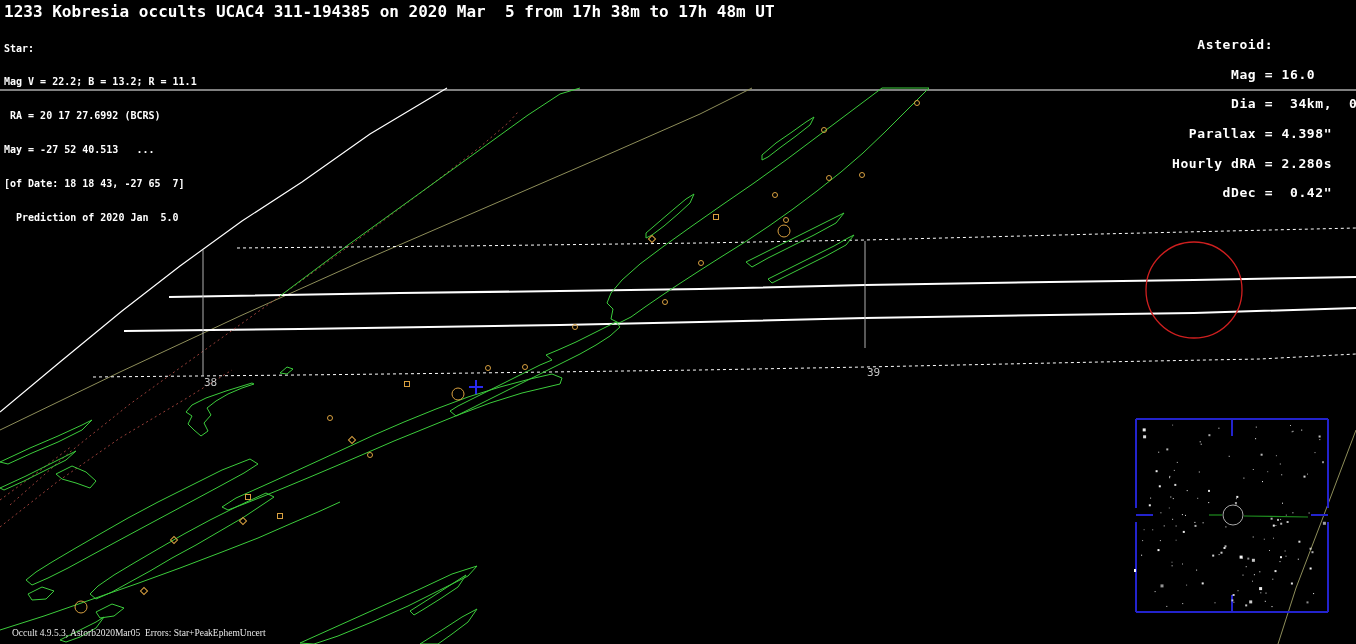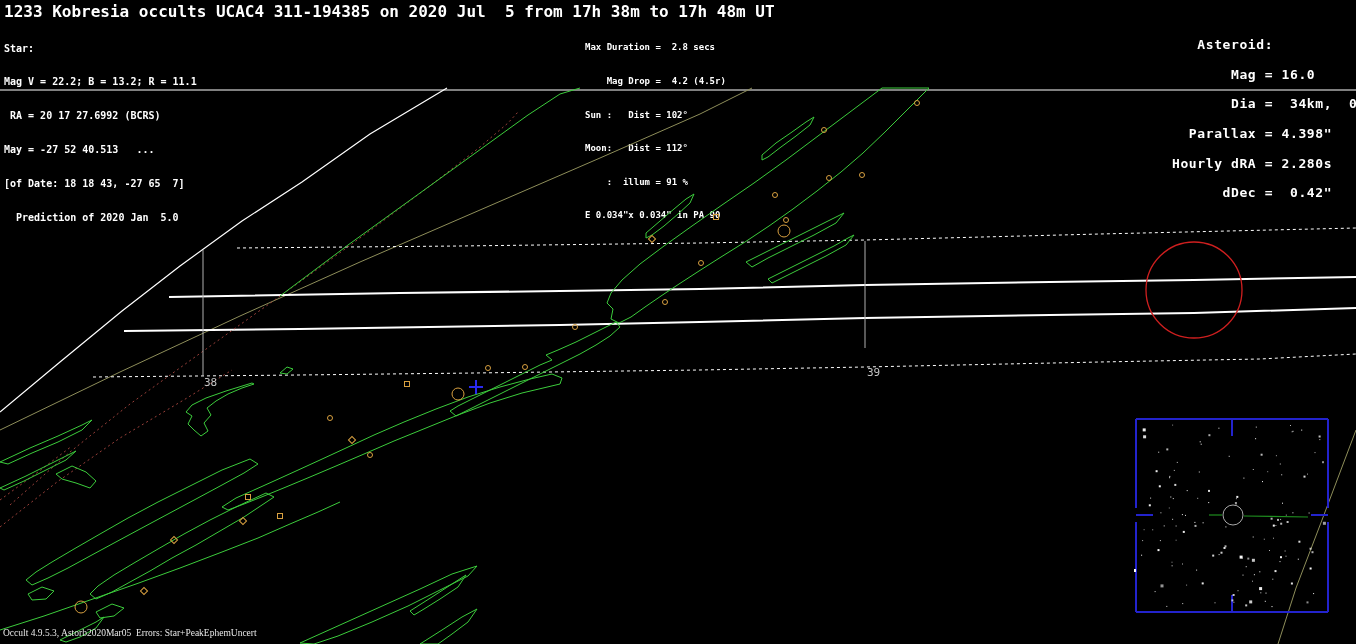--- a/index.html
+++ b/index.html
@@ -4,47 +4,39 @@
 <style>
   html,body{margin:0;padding:0;background:#000;}
   #screen{position:relative;width:1356px;height:644px;background:#000;overflow:hidden;
           font-family:"DejaVu Sans Mono",monospace;}
   .hdr{position:absolute;white-space:pre;color:#fff;font-weight:bold;}
   #title{left:4px;top:2px;font-size:16px;letter-spacing:0;}
   .col{position:absolute;white-space:pre;color:#fff;font-weight:bold;}
   #col-star{left:4px;top:20px;font-size:10px;line-height:11.3px;}
   #col-event{left:585px;top:20px;font-size:9px;line-height:11.2px;}
   #col-ast{left:1172px;top:20px;font-size:13px;letter-spacing:0.6px;line-height:9.9px;}
-  #footer{position:absolute;left:3px;top:628px;color:#e8e8e8;
+  #footer{position:absolute;left:12px;top:628px;color:#e8e8e8;
           font-family:"Liberation Serif",serif;font-size:9.5px;white-space:pre;}
   #mapsvg{position:absolute;left:0;top:0;}
 </style>
 </head>
 <body>
 
 <div id="screen">
-  <div id="title" class="hdr">1233 Kobresia occults UCAC4 311-194385 on 2020 Jul  5 from 17h 38m to 17h 48m UT</div>
+  <div id="title" class="hdr">1233 Kobresia occults UCAC4 311-194385 on 2020 Mar  5 from 17h 38m to 17h 48m UT</div>
 
   <div id="col-star" class="col">
     <div>Star:</div>
     <div>Mag V = 22.2; B = 13.2; R = 11.1</div>
     <div> RA = 20 17 27.6992 (BCRS)</div>
     <div>May = -27 52 40.513   ...</div>
     <div>[of Date: 18 18 43, -27 65  7]</div>
     <div>  Prediction of 2020 Jan  5.0</div>
   </div>
 
-  <div id="col-event" class="col">
-    <div>Max Duration =  2.8 secs</div>
-    <div>    Mag Drop =  4.2 (4.5r)</div>
-    <div>Sun :   Dist = 102°</div>
-    <div>Moon:   Dist = 112°</div>
-    <div>    :  illum = 91 %</div>
-    <div>E 0.034"x 0.034" in PA 90</div>
-  </div>
 
   <div id="col-ast" class="col">
     <div>   Asteroid:</div>
     <div>       Mag = 16.0</div>
     <div>       Dia =  34km,  0.023"</div>
     <div>  Parallax = 4.398"</div>
     <div>Hourly dRA = 2.280s</div>
     <div>      dDec =  0.42"</div>
   </div>
 

